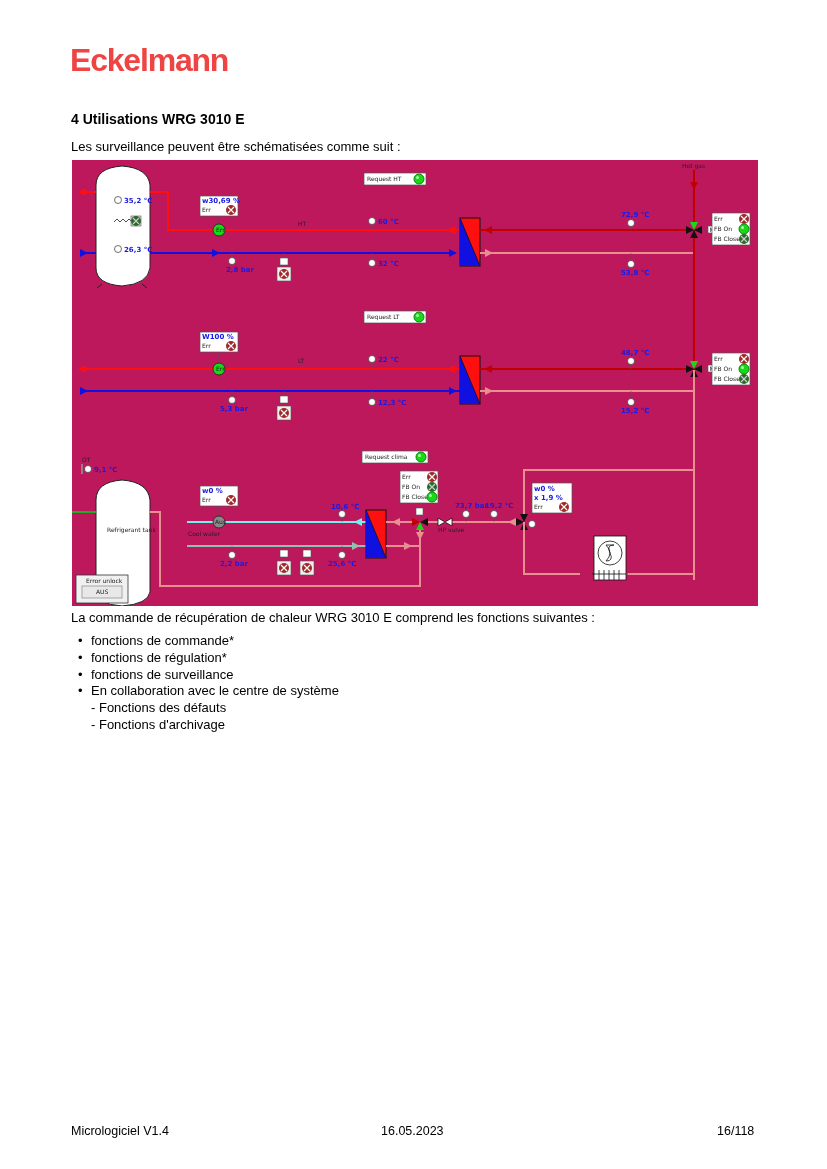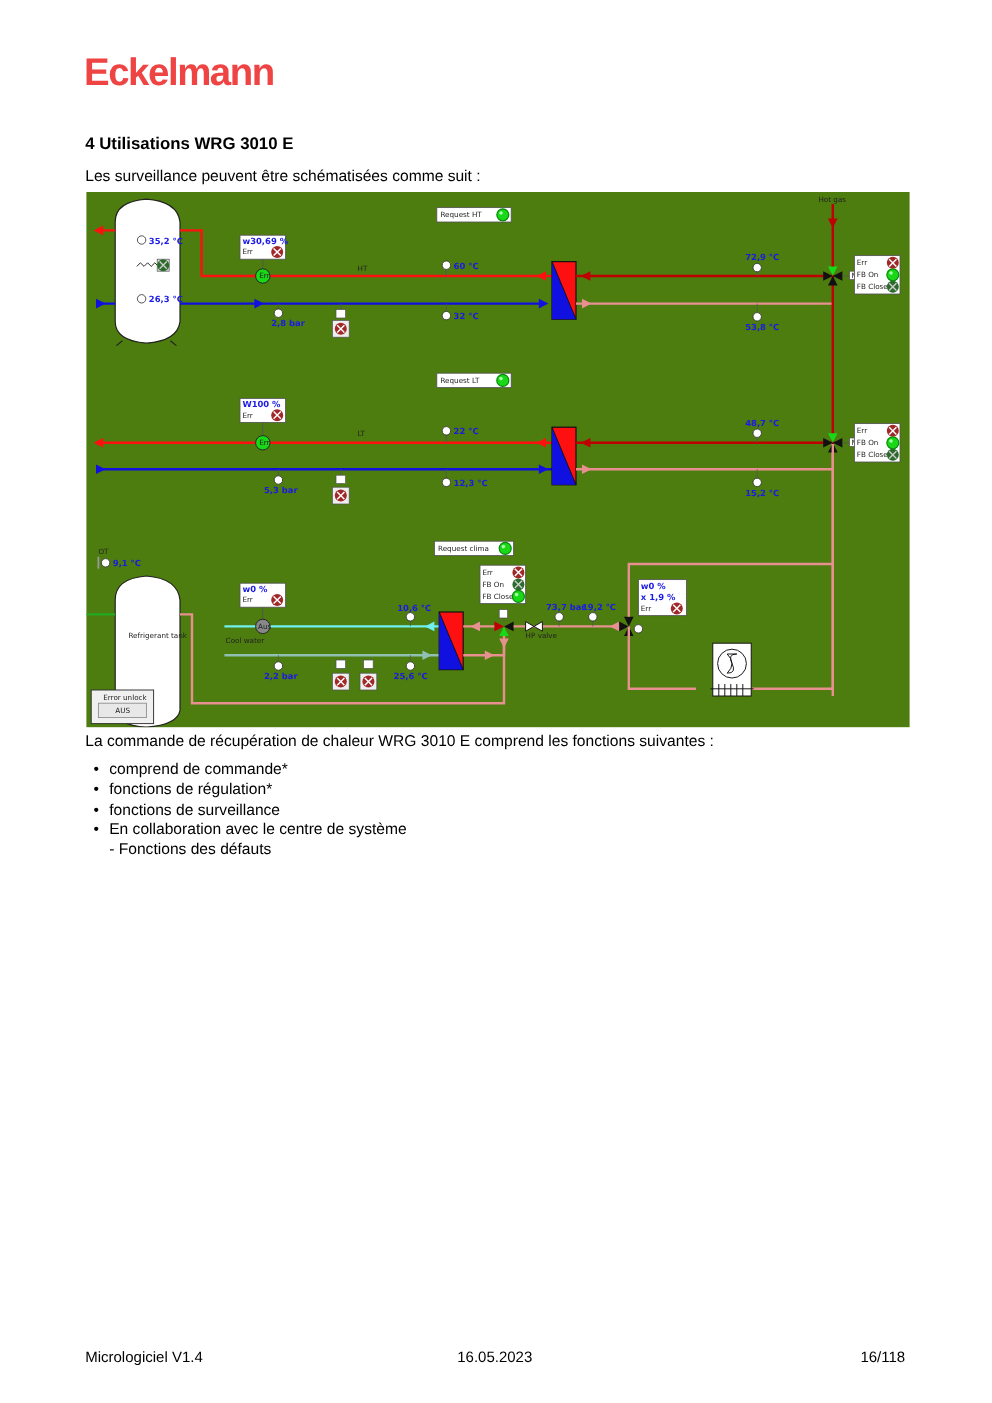--- a/index.html
+++ b/index.html
@@ -1,20 +1,20 @@
 <!DOCTYPE html>
 <html><head>
 <meta charset="utf-8">
 <style>
   html, body { margin:0; padding:0; background:#ffffff; }
   body { width:827px; height:1169px; position:relative; font-family:"Liberation Sans", sans-serif; color:#000; overflow:hidden; }
   .logo { position:absolute; left:70px; top:42px; font-family:"Liberation Sans", sans-serif; font-weight:bold; font-size:32px; color:#ef4444; letter-spacing:-1.2px; }
   .h1 { position:absolute; left:71px; top:111px; font-size:14px; font-weight:bold; }
   .intro { position:absolute; left:71px; top:139px; font-size:13px; }
-  .diagram { position:absolute; left:72px; top:160px; width:686px; height:446px; background:#4d7c0f; }
+  .diagram { position:absolute; left:72px; top:160px; width:686px; height:446px; background:#be185d; }
   .desc { position:absolute; left:71px; top:610px; font-size:13px; }
   .list { position:absolute; left:78px; top:633px; font-size:13px; line-height:16.8px; margin:0; padding:0; list-style:none; }
   .list li { position:relative; padding-left:13px; }
   .list li.bullet::before { content:"•"; position:absolute; left:0; top:0; }
   .list li.sub { padding-left:13px; }
   .footer { position:absolute; top:1124px; font-size:12.5px; }
   svg text { font-family:"DejaVu Sans", sans-serif; }
   .sv { fill:#1a1ae6; font-size:7px; font-weight:bold; }
   .lbl { fill:#222; font-size:6px; }
 </style>
@@ -344,22 +344,23 @@
     <rect x="522" y="376" width="32" height="44" fill="#fff" stroke="#111" stroke-width="0.8"></rect>
     <circle cx="538" cy="393" r="12" fill="#fff" stroke="#111" stroke-width="0.8"></circle>
     <path d="M534,385 Q542,393 534,401 Q542,401 538,393 Q534,385 542,385 Z" fill="none" stroke="#111" stroke-width="0.8"></path>
     <path d="M527,410 L527,420 M532,410 L532,420 M537,410 L537,420 M542,410 L542,420 M547,410 L547,420 M520,414 L556,414" stroke="#111" stroke-width="0.8"></path>
   </g>
 </svg>
 </div>
 
 <div class="desc">La commande de récupération de chaleur WRG 3010 E comprend les fonctions suivantes :</div>
 <ul class="list">
-  <li class="bullet">comprend de commande*</li>
+  <li class="bullet">fonctions de commande*</li>
   <li class="bullet">fonctions de régulation*</li>
   <li class="bullet">fonctions de surveillance</li>
   <li class="bullet">En collaboration avec le centre de système</li>
   <li class="sub">- Fonctions des défauts</li>
+  <li class="sub">- Fonctions d'archivage</li>
 </ul>
 
 <div class="footer" style="left:71px;">Micrologiciel V1.4</div>
 <div class="footer" style="left:381px;">16.05.2023</div>
 <div class="footer" style="left:717px;">16/118</div>
 
 </body></html>

